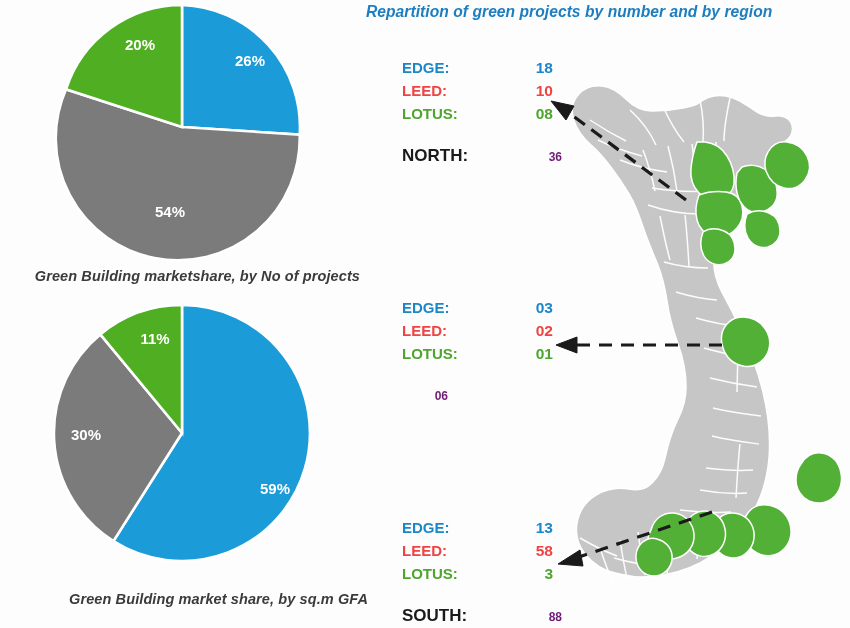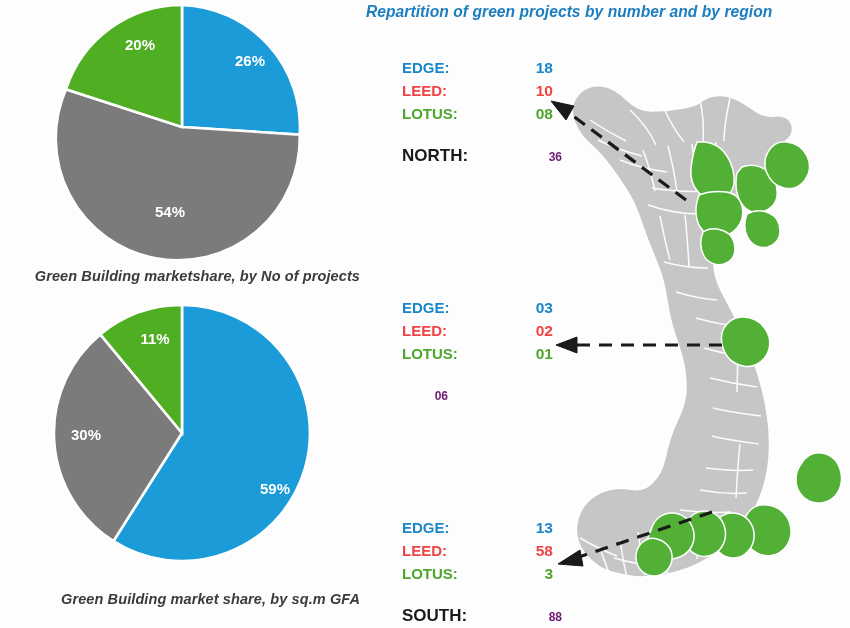--- a/index.html
+++ b/index.html
@@ -27,21 +27,21 @@
     text-align: right;
     font-family: "Liberation Sans", sans-serif;
     font-size: 14.5px;
     font-style: italic;
     font-weight: bold;
     color: #3b3b3b;
     letter-spacing: 0.1px;
     white-space: nowrap;
   }
   #pie-caption-1 { position: absolute; left: 0; top: 268px; width: 360px; }
-  #pie-caption-2 { position: absolute; left: 0; top: 591px; width: 360px; }
+  #pie-caption-2 { position: absolute; left: 8px; top: 591px; width: 360px; }
 
   .slice-label {
     font-family: "Liberation Sans", sans-serif;
     font-size: 15px;
     font-weight: bold;
     fill: #ffffff;
     text-anchor: middle;
     dominant-baseline: middle;
   }
 

